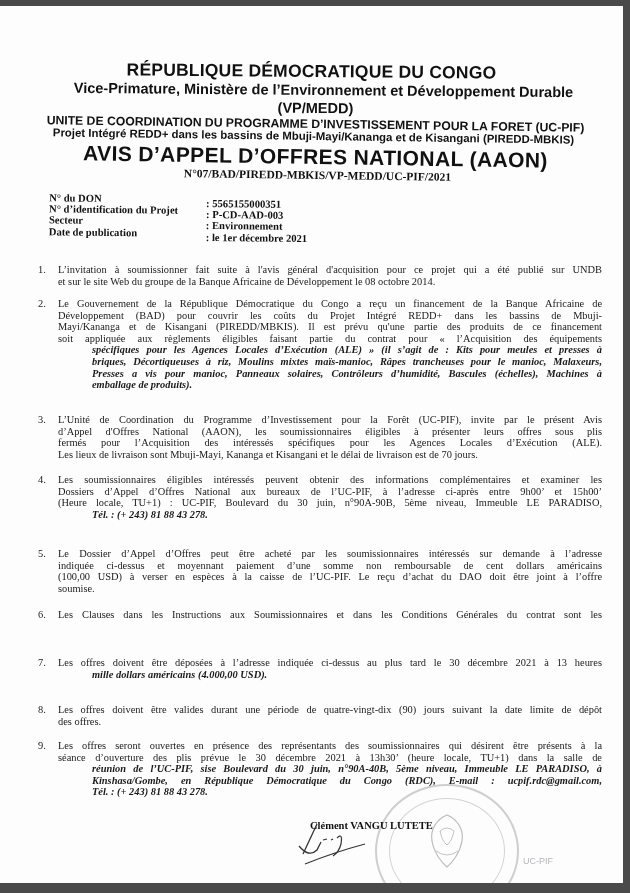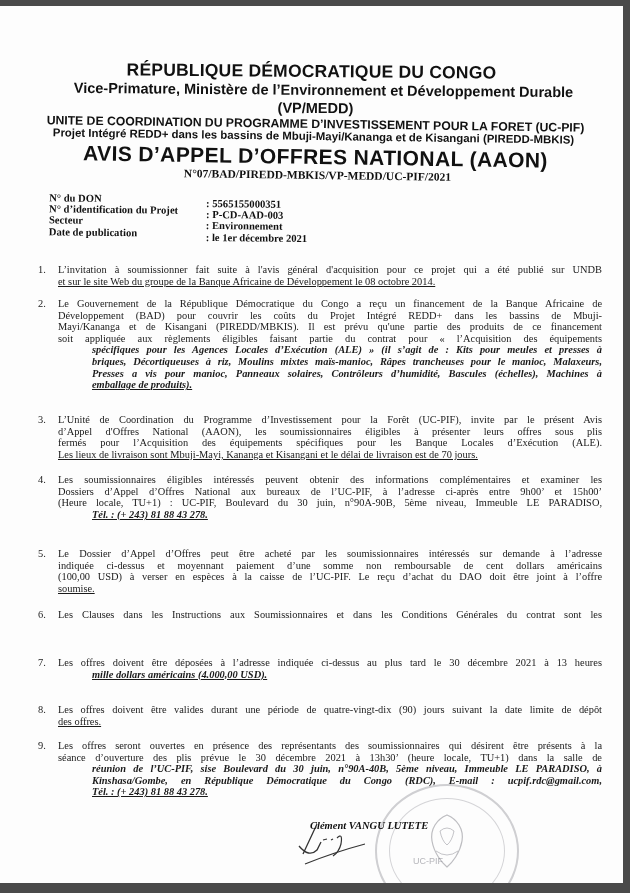--- a/index.html
+++ b/index.html
@@ -38,39 +38,38 @@
 
   .list {
     position: absolute; left: 38px; top: 258px; width: 566px;
     font-family: "Liberation Serif", serif; font-size: 10.4px; line-height: 11.6px;
     color: #1a1a1a;
   }
   .item { position: absolute; left: 0; width: 566px; }
   .item .num { position: absolute; left: 0; top: 0; }
   .item .body { position: absolute; left: 20px; width: 544px; text-align: justify; }
   .item .ln { display: block; white-space: nowrap; height: 11.6px; text-align-last: justify; }
-  .item .ln.last { text-align-last: left; text-decoration: underline; }
+  .item .ln.last { text-align-last: left; }
   .bi { font-weight: bold; font-style: italic; padding-left: 34px; }
 
   .sig-name {
     position: absolute; left: 310px; top: 814px;
     font-family: "Liberation Serif", serif; font-weight: bold; font-size: 10.5px;
     white-space: nowrap;
-    font-style: italic;
   }
   .stamp {
     position: absolute; left: 375px; top: 778px; width: 140px; height: 130px;
     border-radius: 50%; border: 2px solid rgba(120,120,130,0.35);
   }
   .stamp-inner {
     position: absolute; left: 12px; top: 12px; right: 12px; bottom: 12px;
     border-radius: 50%; border: 1px solid rgba(120,120,130,0.3);
   }
   .stamp-text {
-    position: absolute; left: 0; top: 70px; width: 100%; text-align: left; padding-left: 36px;
+    position: absolute; left: 0; top: 70px; width: 100%; text-align: right; padding-left: 36px;
     font-family: "Liberation Sans", sans-serif; font-size: 9px; color: rgba(110,110,120,0.5);
   }
   .emblem { position: absolute; left: 45px; top: 25px; }
   .signature { position: absolute; left: 295px; top: 800px; }
 </style>
 </head>
 <body>
 
 <div class="page">
 
@@ -123,21 +122,21 @@
         <span class="ln bi">Presses a vis pour manioc, Panneaux solaires, Contrôleurs d’humidité, Bascules (échelles), Machines à</span>
         <span class="ln bi last">emballage de produits).</span>
       </div>
     </div>
 
     <div class="item" style="top:150px">
       <span class="num">3.</span>
       <div class="body">
         <span class="ln">L’Unité de Coordination du Programme d’Investissement pour la Forêt (UC-PIF), invite par le présent Avis</span>
         <span class="ln">d’Appel d'Offres National (AAON), les soumissionnaires éligibles à présenter leurs offres sous plis</span>
-        <span class="ln">fermés pour l’Acquisition des équipements spécifiques pour les Banque Locales d’Exécution (ALE).</span>
+        <span class="ln">fermés pour l’Acquisition des intéressés spécifiques pour les Agences Locales d’Exécution (ALE).</span>
         <span class="ln last">Les lieux de livraison sont Mbuji-Mayi, Kananga et Kisangani et le délai de livraison est de 70 jours.</span>
       </div>
     </div>
 
     <div class="item" style="top:210px">
       <span class="num">4.</span>
       <div class="body">
         <span class="ln">Les soumissionnaires éligibles intéressés peuvent obtenir des informations complémentaires et examiner les</span>
         <span class="ln">Dossiers d’Appel d’Offres National aux bureaux de l’UC-PIF, à l’adresse ci-après entre 9h00’ et 15h00’</span>
         <span class="ln">(Heure locale, TU+1) : UC-PIF, Boulevard du 30 juin, n°90A-90B, 5ème niveau, Immeuble LE PARADISO,</span>

